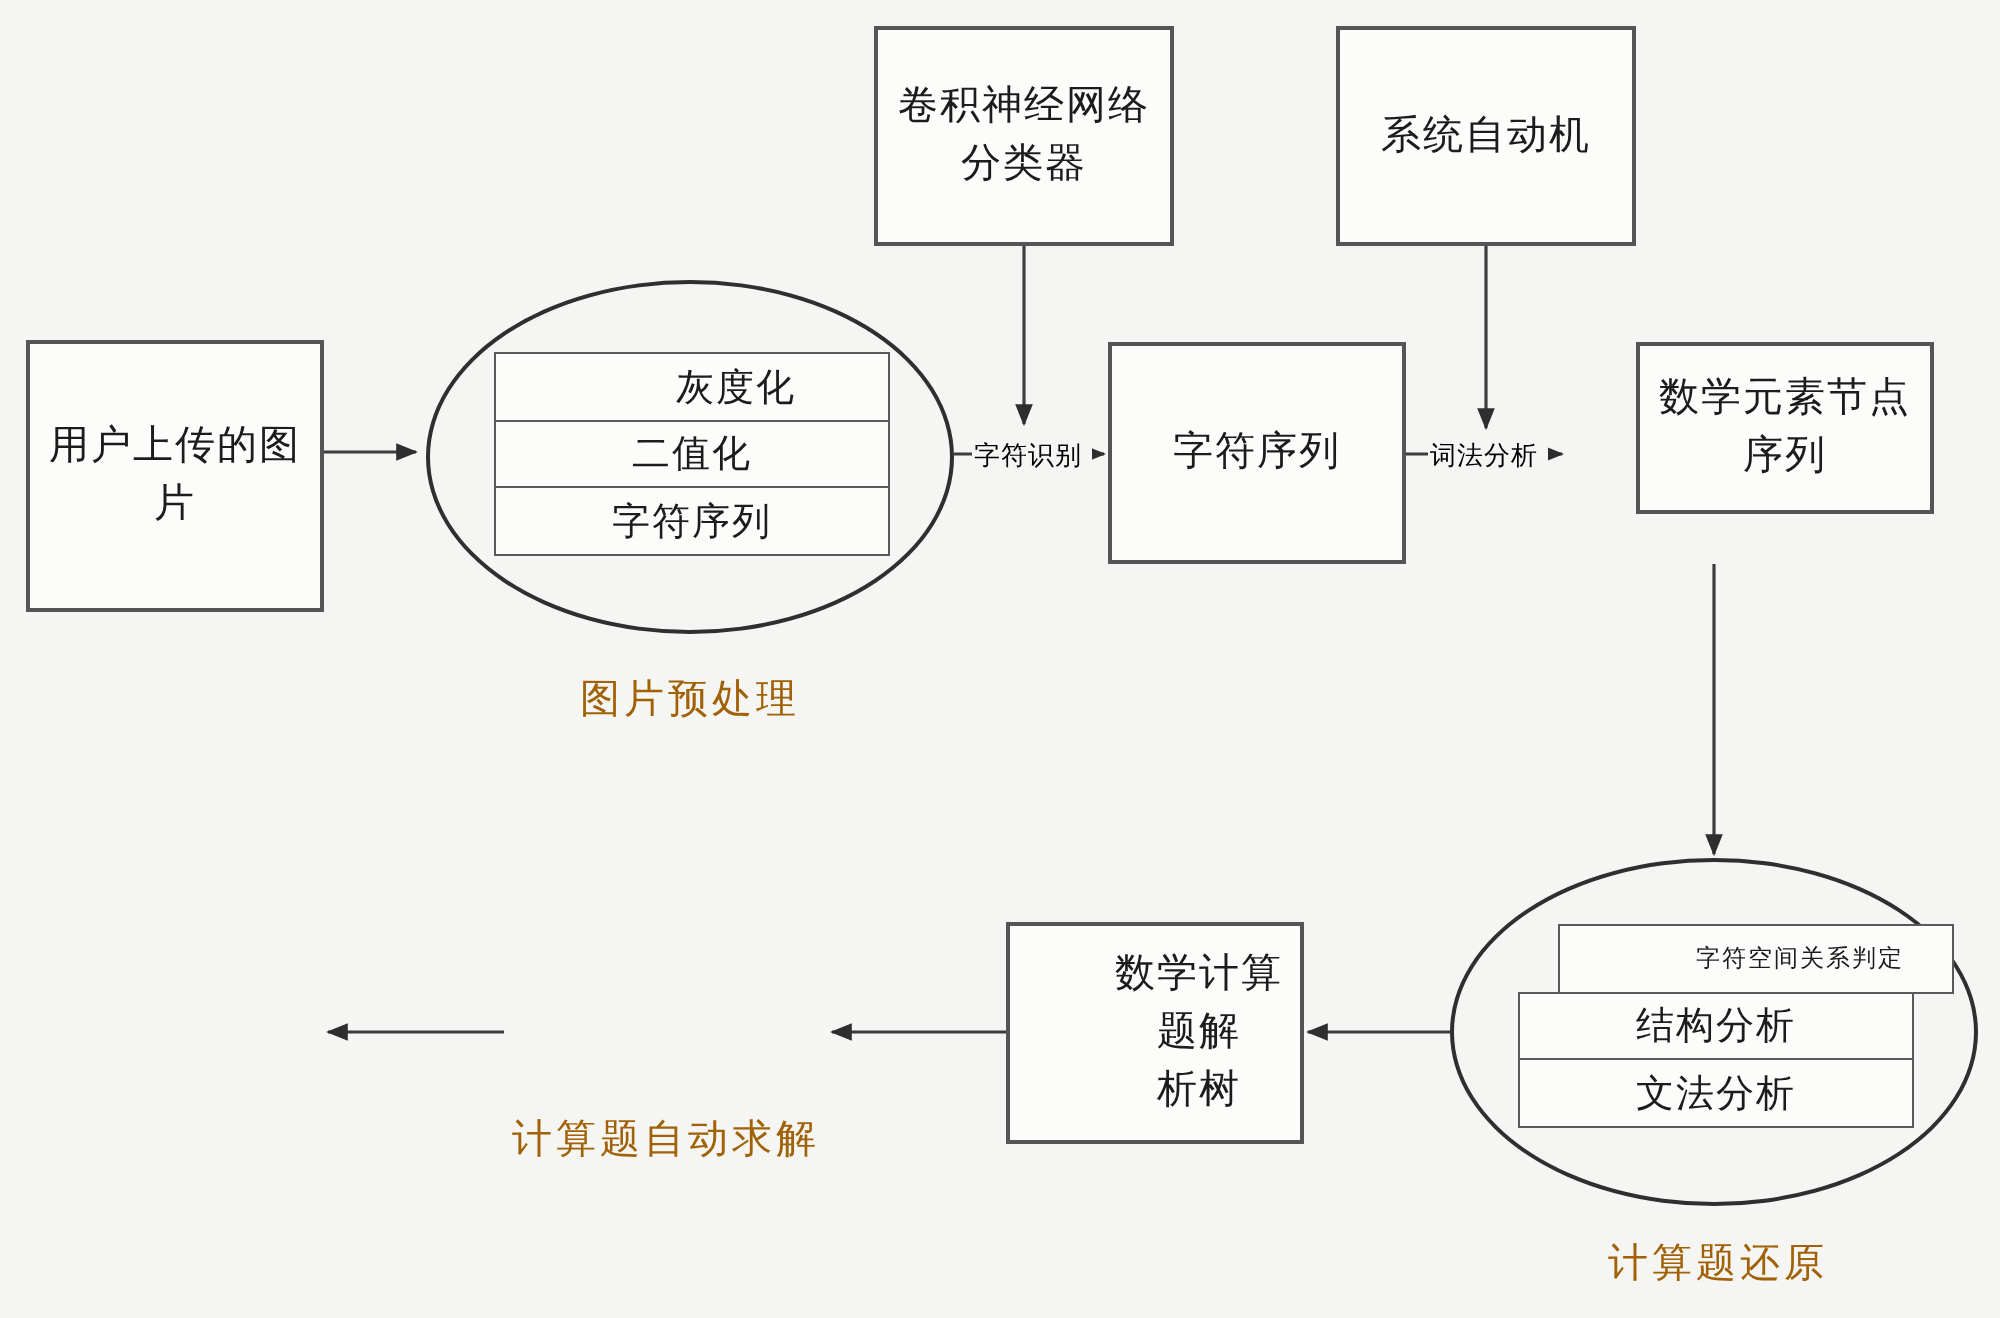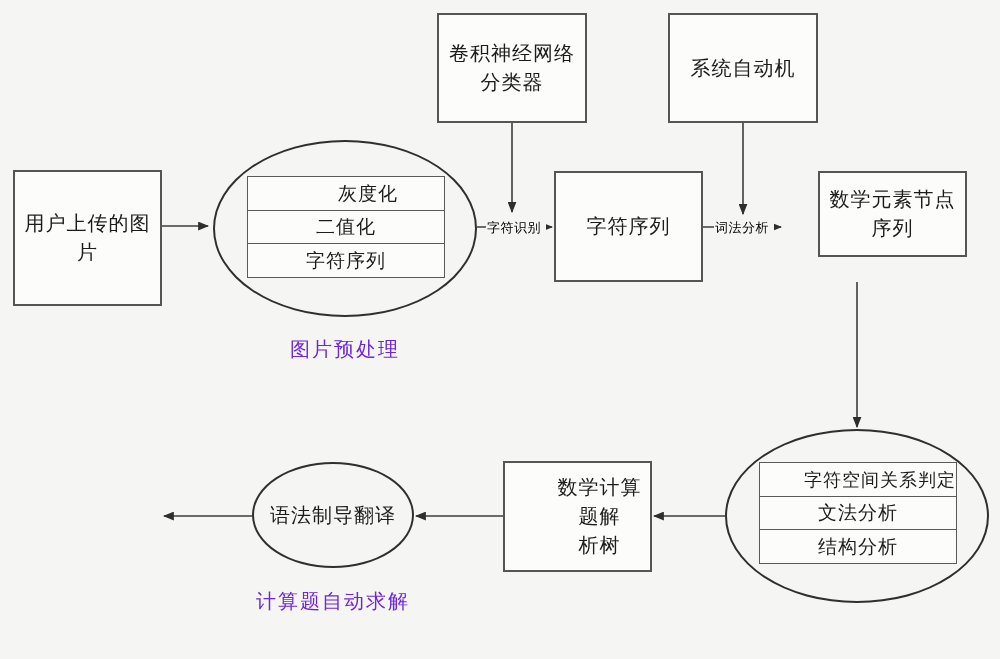--- a/index.html
+++ b/index.html
@@ -26,21 +26,21 @@
   .steps{position:absolute;}
   .step{
     box-sizing:border-box;height:35px;width:100%;
     border:1.5px solid #5a5a5a;margin-top:-1.5px;background:#fcfcfb;
     display:flex;align-items:center;justify-content:center;
     font-size:19px;letter-spacing:1px;
   }
   .step:first-child{margin-top:0;padding-left:44px;}
   .caption{
     position:absolute;text-align:center;
-    font-size:20px;letter-spacing:2px;color:#6d28d9;
+    font-size:20px;letter-spacing:2px;color:#a16207;
   }
   .edge-label{
     position:absolute;font-size:13px;line-height:15px;
     background:#f5f5f3;padding:0 1px;text-align:left;color:#000000;
     letter-spacing:0.5px;
   }
   svg line{stroke:#3d3d3d;stroke-width:1.6;}
 </style>
 </head>
 <body>
@@ -84,24 +84,24 @@
   <div class="ellipse" style="left:213px;top:140px;width:264px;height:177px;"></div>
   <div class="steps" style="left:247px;top:176px;width:198px;">
     <div class="step">灰度化</div>
     <div class="step">二值化</div>
     <div class="step">字符序列</div>
   </div>
   <div class="caption" style="left:213px;top:336px;width:264px;">图片预处理</div>
 
   <div class="ellipse" style="left:725px;top:429px;width:264px;height:174px;"></div>
   <div class="steps" style="left:759px;top:462px;width:198px;">
-    <div class="step" style="font-size:18px;">字符空间关系判定</div>
+    <div class="step" style="font-size:12px;margin-left:20px;">字符空间关系判定</div>
+    <div class="step">结构分析</div>
     <div class="step">文法分析</div>
-    <div class="step">结构分析</div>
   </div>
+  <div class="caption" style="left:727px;top:618px;width:264px;">计算题还原</div>
 
-  <div class="ellipse filled" style="left:252px;top:462px;width:162px;height:106px;">语法制导翻译</div>
-  <div class="caption" style="left:233px;top:588px;width:200px;">计算题自动求解</div>
+  <div class="caption" style="left:233px;top:556px;width:200px;">计算题自动求解</div>
 
   <div class="edge-label" style="left:486px;top:220px;width:58px;">字符识别</div>
   <div class="edge-label" style="left:714px;top:220px;width:58px;font-family:Liberation Serif, serif;">词法分析</div>
 
 </div>
 
 </body></html>

